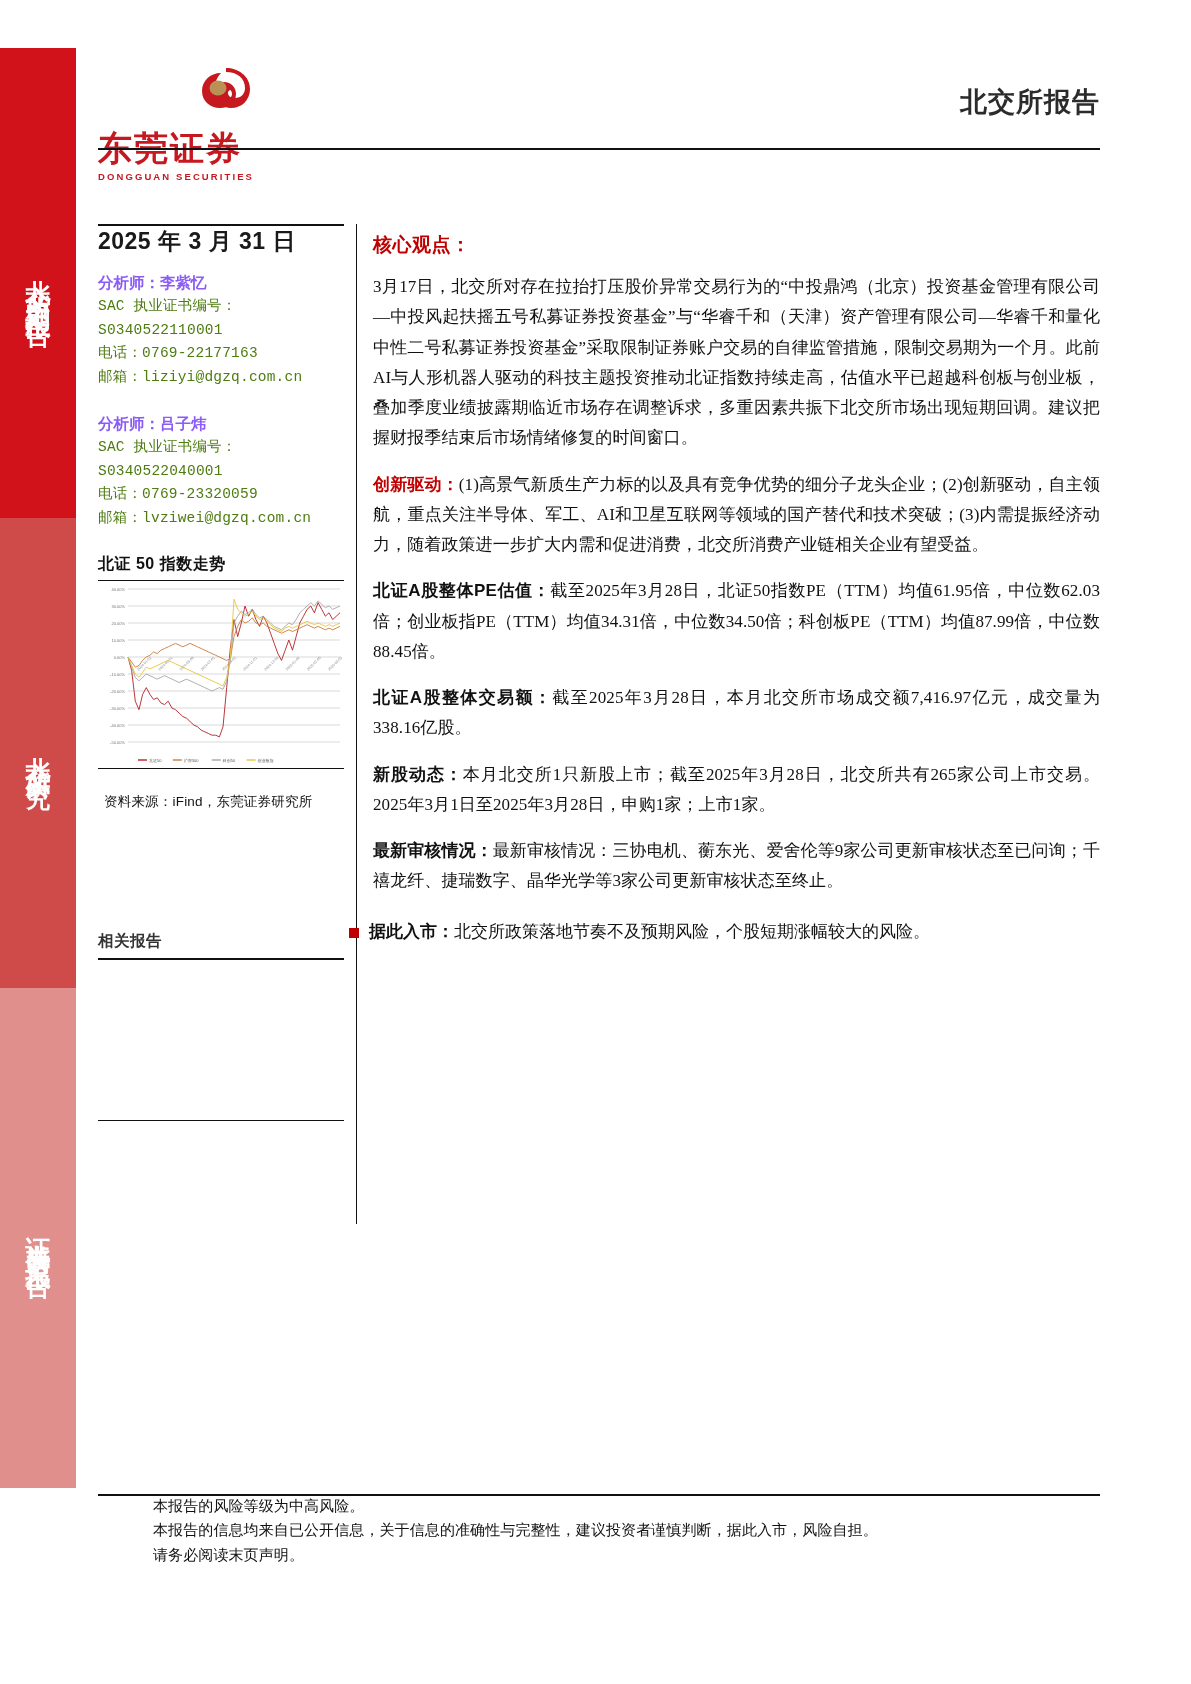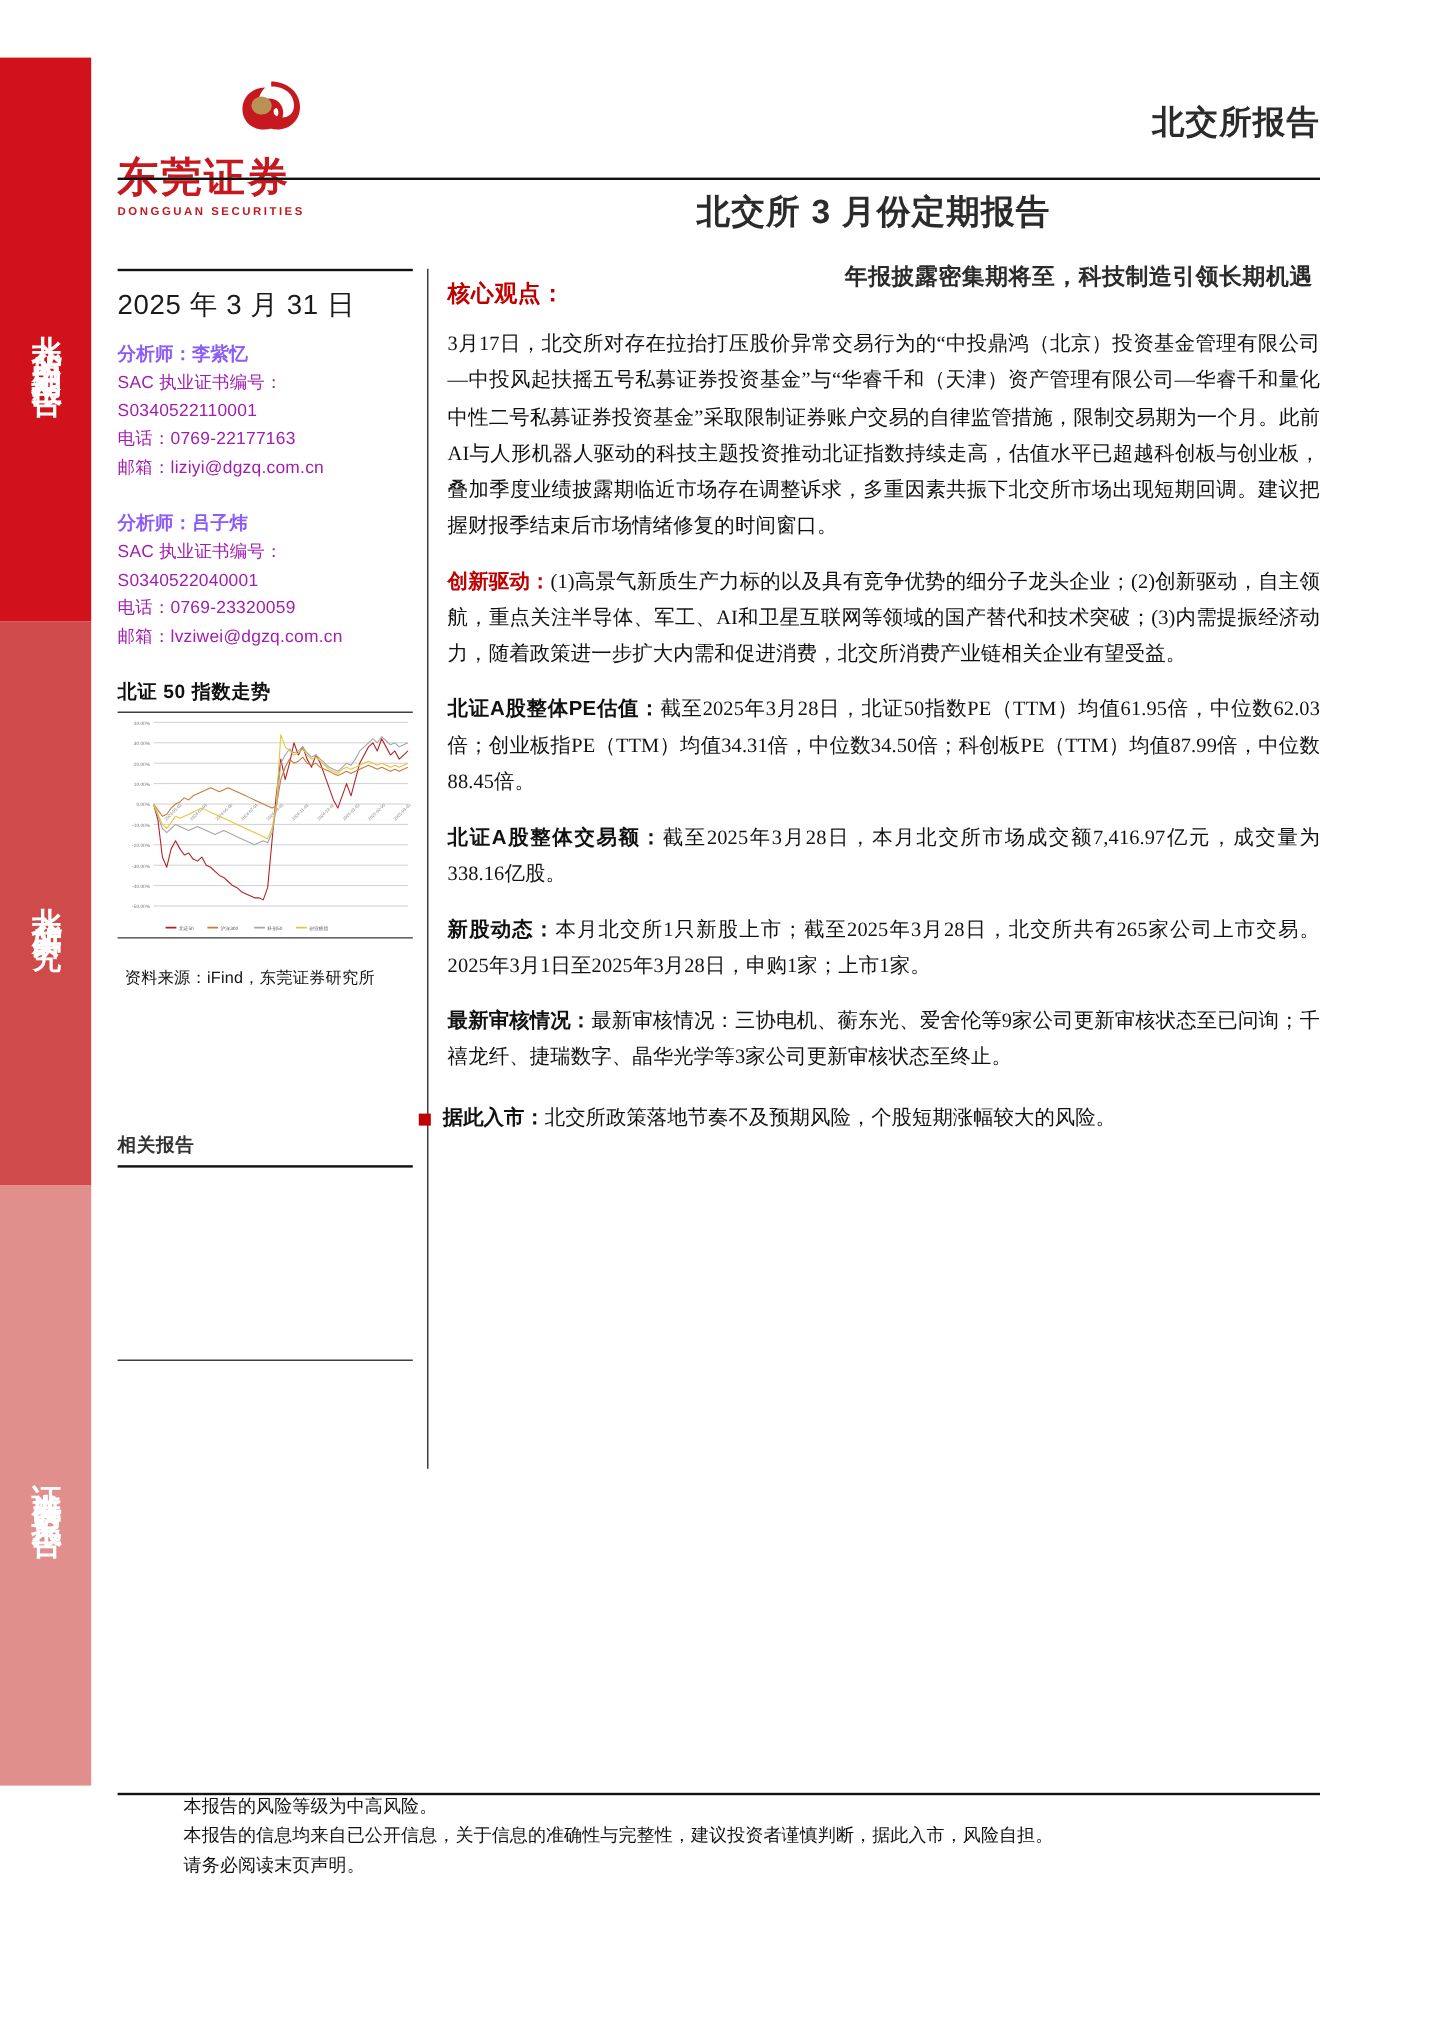--- a/index.html
+++ b/index.html
@@ -146,37 +146,36 @@
     top: 224px;
     width: 246px;
   }
   .lc-rule-top {
     border-top: 2.2px solid #111;
     width: 246px;
   }
   .report-date {
     font-family: "Liberation Sans", "DejaVu Sans", sans-serif;
     font-size: 23px;
-    font-weight: normal;
+    font-weight: bold;
     color: #1a1a1a;
-    margin-top: 13px;
     letter-spacing: 0.5px;
   }
   .analyst-block { margin-top: 13px; }
   .analyst-name {
     font-family: "Liberation Sans", "DejaVu Sans", sans-serif;
     font-size: 15.5px;
     font-weight: bold;
     color: #8b5cf6;
     line-height: 1.62;
   }
   .analyst-line {
-    font-family: Liberation Sans, sans-serif;
+    font-family: Liberation Mono, monospace;
     font-size: 14.5px;
-    color: #a21caf;
+    color: #4d7c0f;
     line-height: 1.62;
     letter-spacing: 0.2px;
   }
   .analyst-block.second { margin-top: 22px; }
 
   
   .chart-title {
     font-family: "Liberation Sans", "DejaVu Sans", sans-serif;
     font-size: 16px;
     font-weight: bold;
@@ -349,24 +348,20 @@
       </div>
       <div>
         <div class="logo-text-cn">东莞证券</div>
         <div class="logo-text-en">DONGGUAN SECURITIES</div>
       </div>
     </div>
     <div class="header-right">北交所报告</div>
   </div>
   <div class="header-rule"></div>
 
-  <div class="title-block">
-    <div class="report-title">北交所 3 月份定期报告</div>
-    <div class="report-subtitle">年报披露密集期将至，科技制造引领长期机遇</div>
-  </div>
 
   <div class="left-col">
     <div class="lc-rule-top"></div>
     <div class="report-date">2025 年 3 月 31 日</div>
 
     <div class="analyst-block">
       <div class="analyst-name">分析师：李紫忆</div>
       <div class="analyst-line">SAC 执业证书编号：</div>
       <div class="analyst-line">S0340522110001</div>
       <div class="analyst-line">电话：0769-22177163</div>

